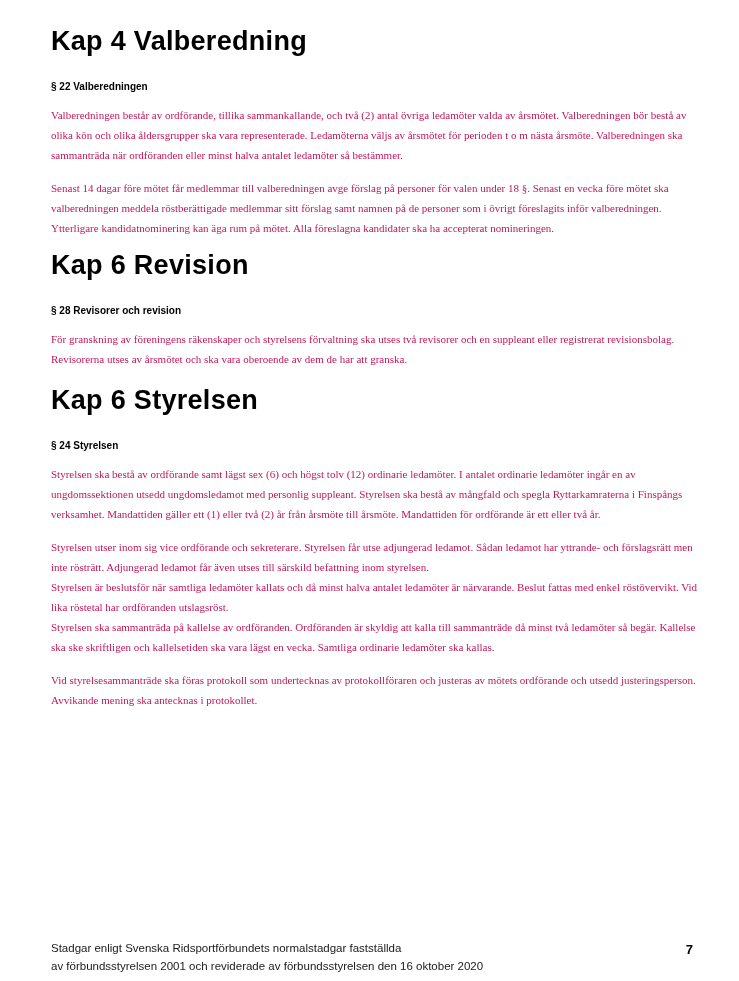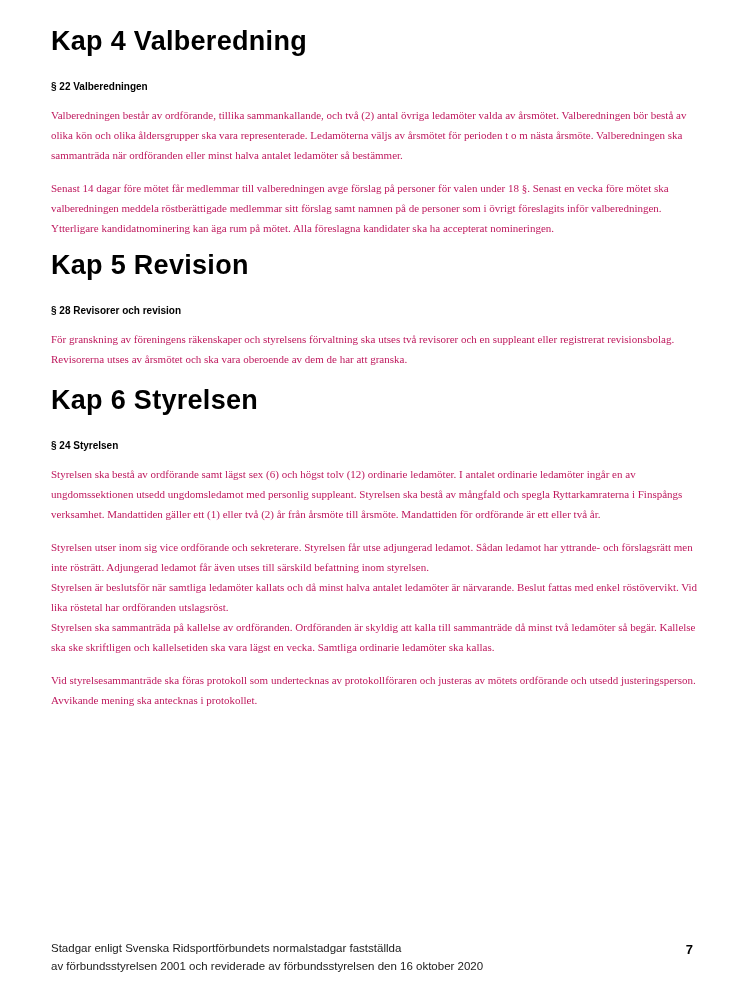--- a/index.html
+++ b/index.html
@@ -88,21 +88,21 @@
 <div class="page">
 
   <h1 class="chapter-heading">Kap 4 Valberedning</h1>
 
   <h2 class="section-subheading">§ 22 Valberedningen</h2>
 
   <p class="body-paragraph first">Valberedningen består av ordförande, tillika sammankallande, och två (2) antal övriga ledamöter valda av årsmötet. Valberedningen bör bestå av olika kön och olika åldersgrupper ska vara representerade. Ledamöterna väljs av årsmötet för perioden t o m nästa årsmöte. Valberedningen ska sammanträda när ordföranden eller minst halva antalet ledamöter så bestämmer.</p>
 
   <p class="body-paragraph">Senast 14 dagar före mötet får medlemmar till valberedningen avge förslag på personer för valen under 18 §. Senast en vecka före mötet ska valberedningen meddela röstberättigade medlemmar sitt förslag samt namnen på de personer som i övrigt föreslagits inför valberedningen. Ytterligare kandidatnominering kan äga rum på mötet. Alla föreslagna kandidater ska ha accepterat nomineringen.</p>
 
-  <h1 class="chapter-heading mid">Kap 5 Revision</h1>
+  <h1 class="chapter-heading mid">Kap 6 Revision</h1>
 
   <h2 class="section-subheading">§ 28 Revisorer och revision</h2>
 
   <p class="body-paragraph first">För granskning av föreningens räkenskaper och styrelsens förvaltning ska utses två revisorer och en suppleant eller registrerat revisionsbolag. Revisorerna utses av årsmötet och ska vara oberoende av dem de har att granska.</p>
 
   <h1 class="chapter-heading mid2">Kap 6 Styrelsen</h1>
 
   <h2 class="section-subheading">§ 24 Styrelsen</h2>
 
   <p class="body-paragraph first">Styrelsen ska bestå av ordförande samt lägst sex (6) och högst tolv (12) ordinarie ledamöter. I antalet ordinarie ledamöter ingår en av ungdomssektionen utsedd ungdomsledamot med personlig suppleant. Styrelsen ska bestå av mångfald och spegla Ryttarkamraterna i Finspångs verksamhet. Mandattiden gäller ett (1) eller två (2) år från årsmöte till årsmöte. Mandattiden för ordförande är ett eller två år.</p>

